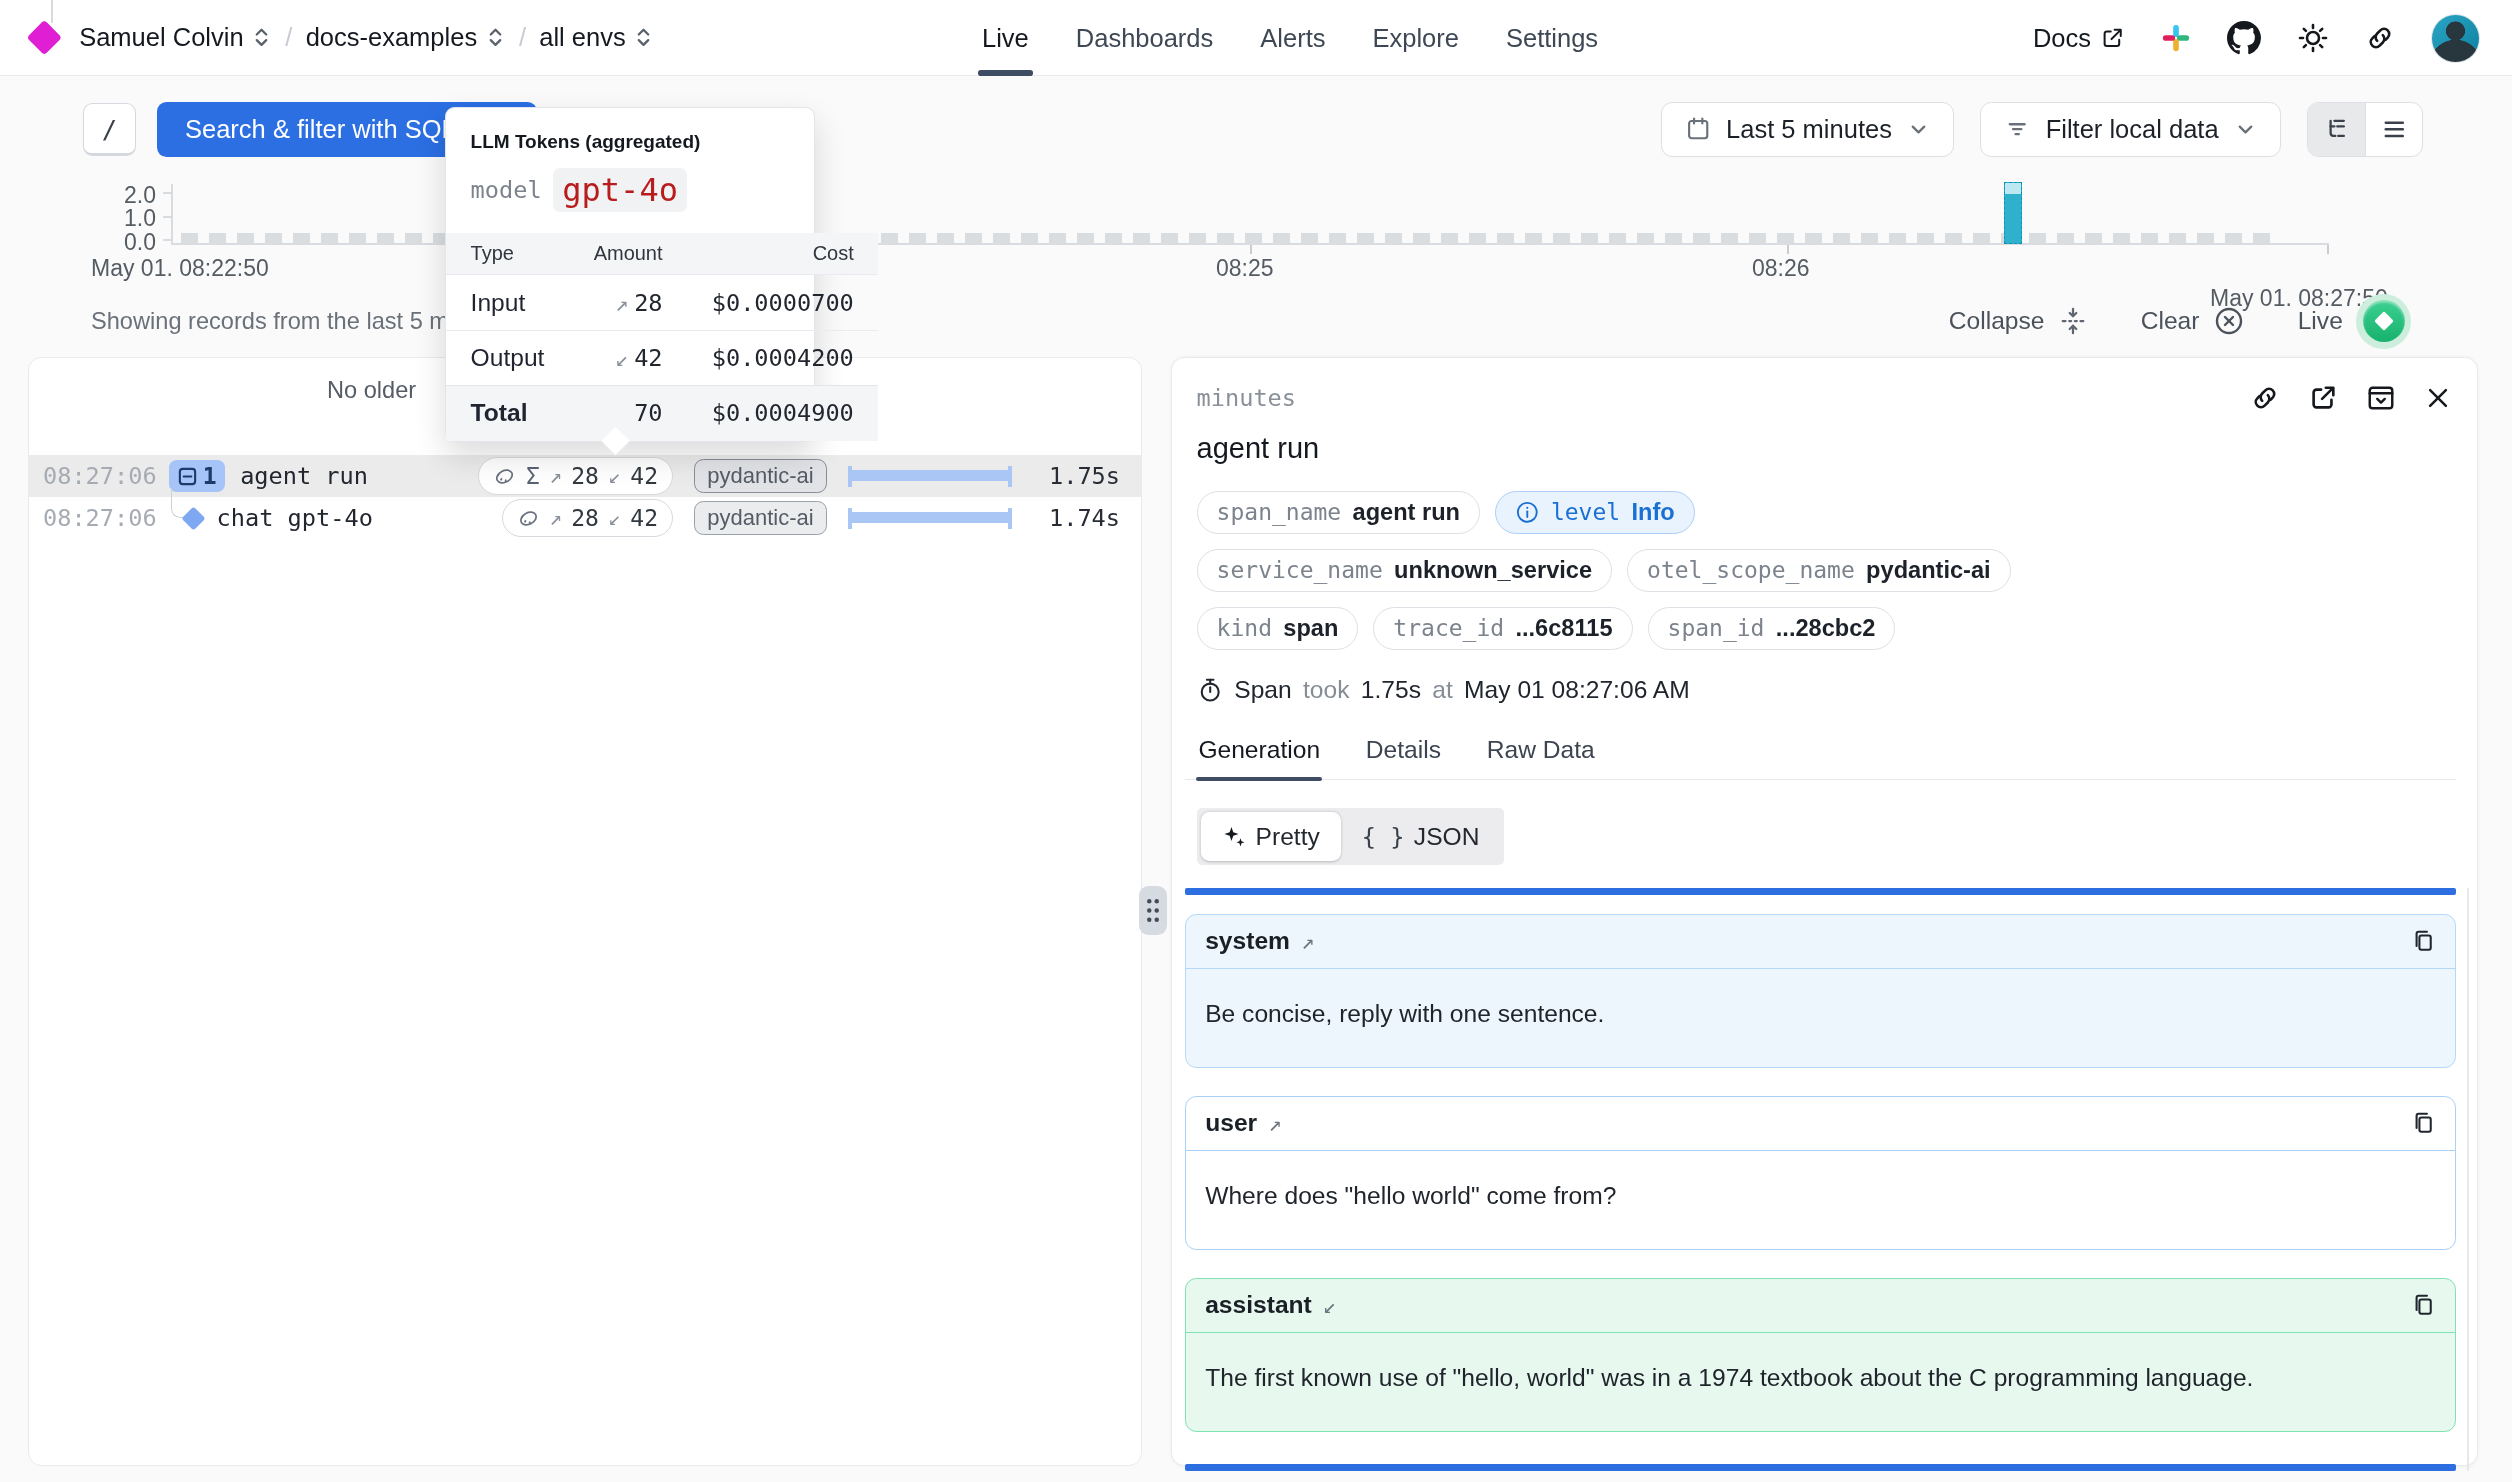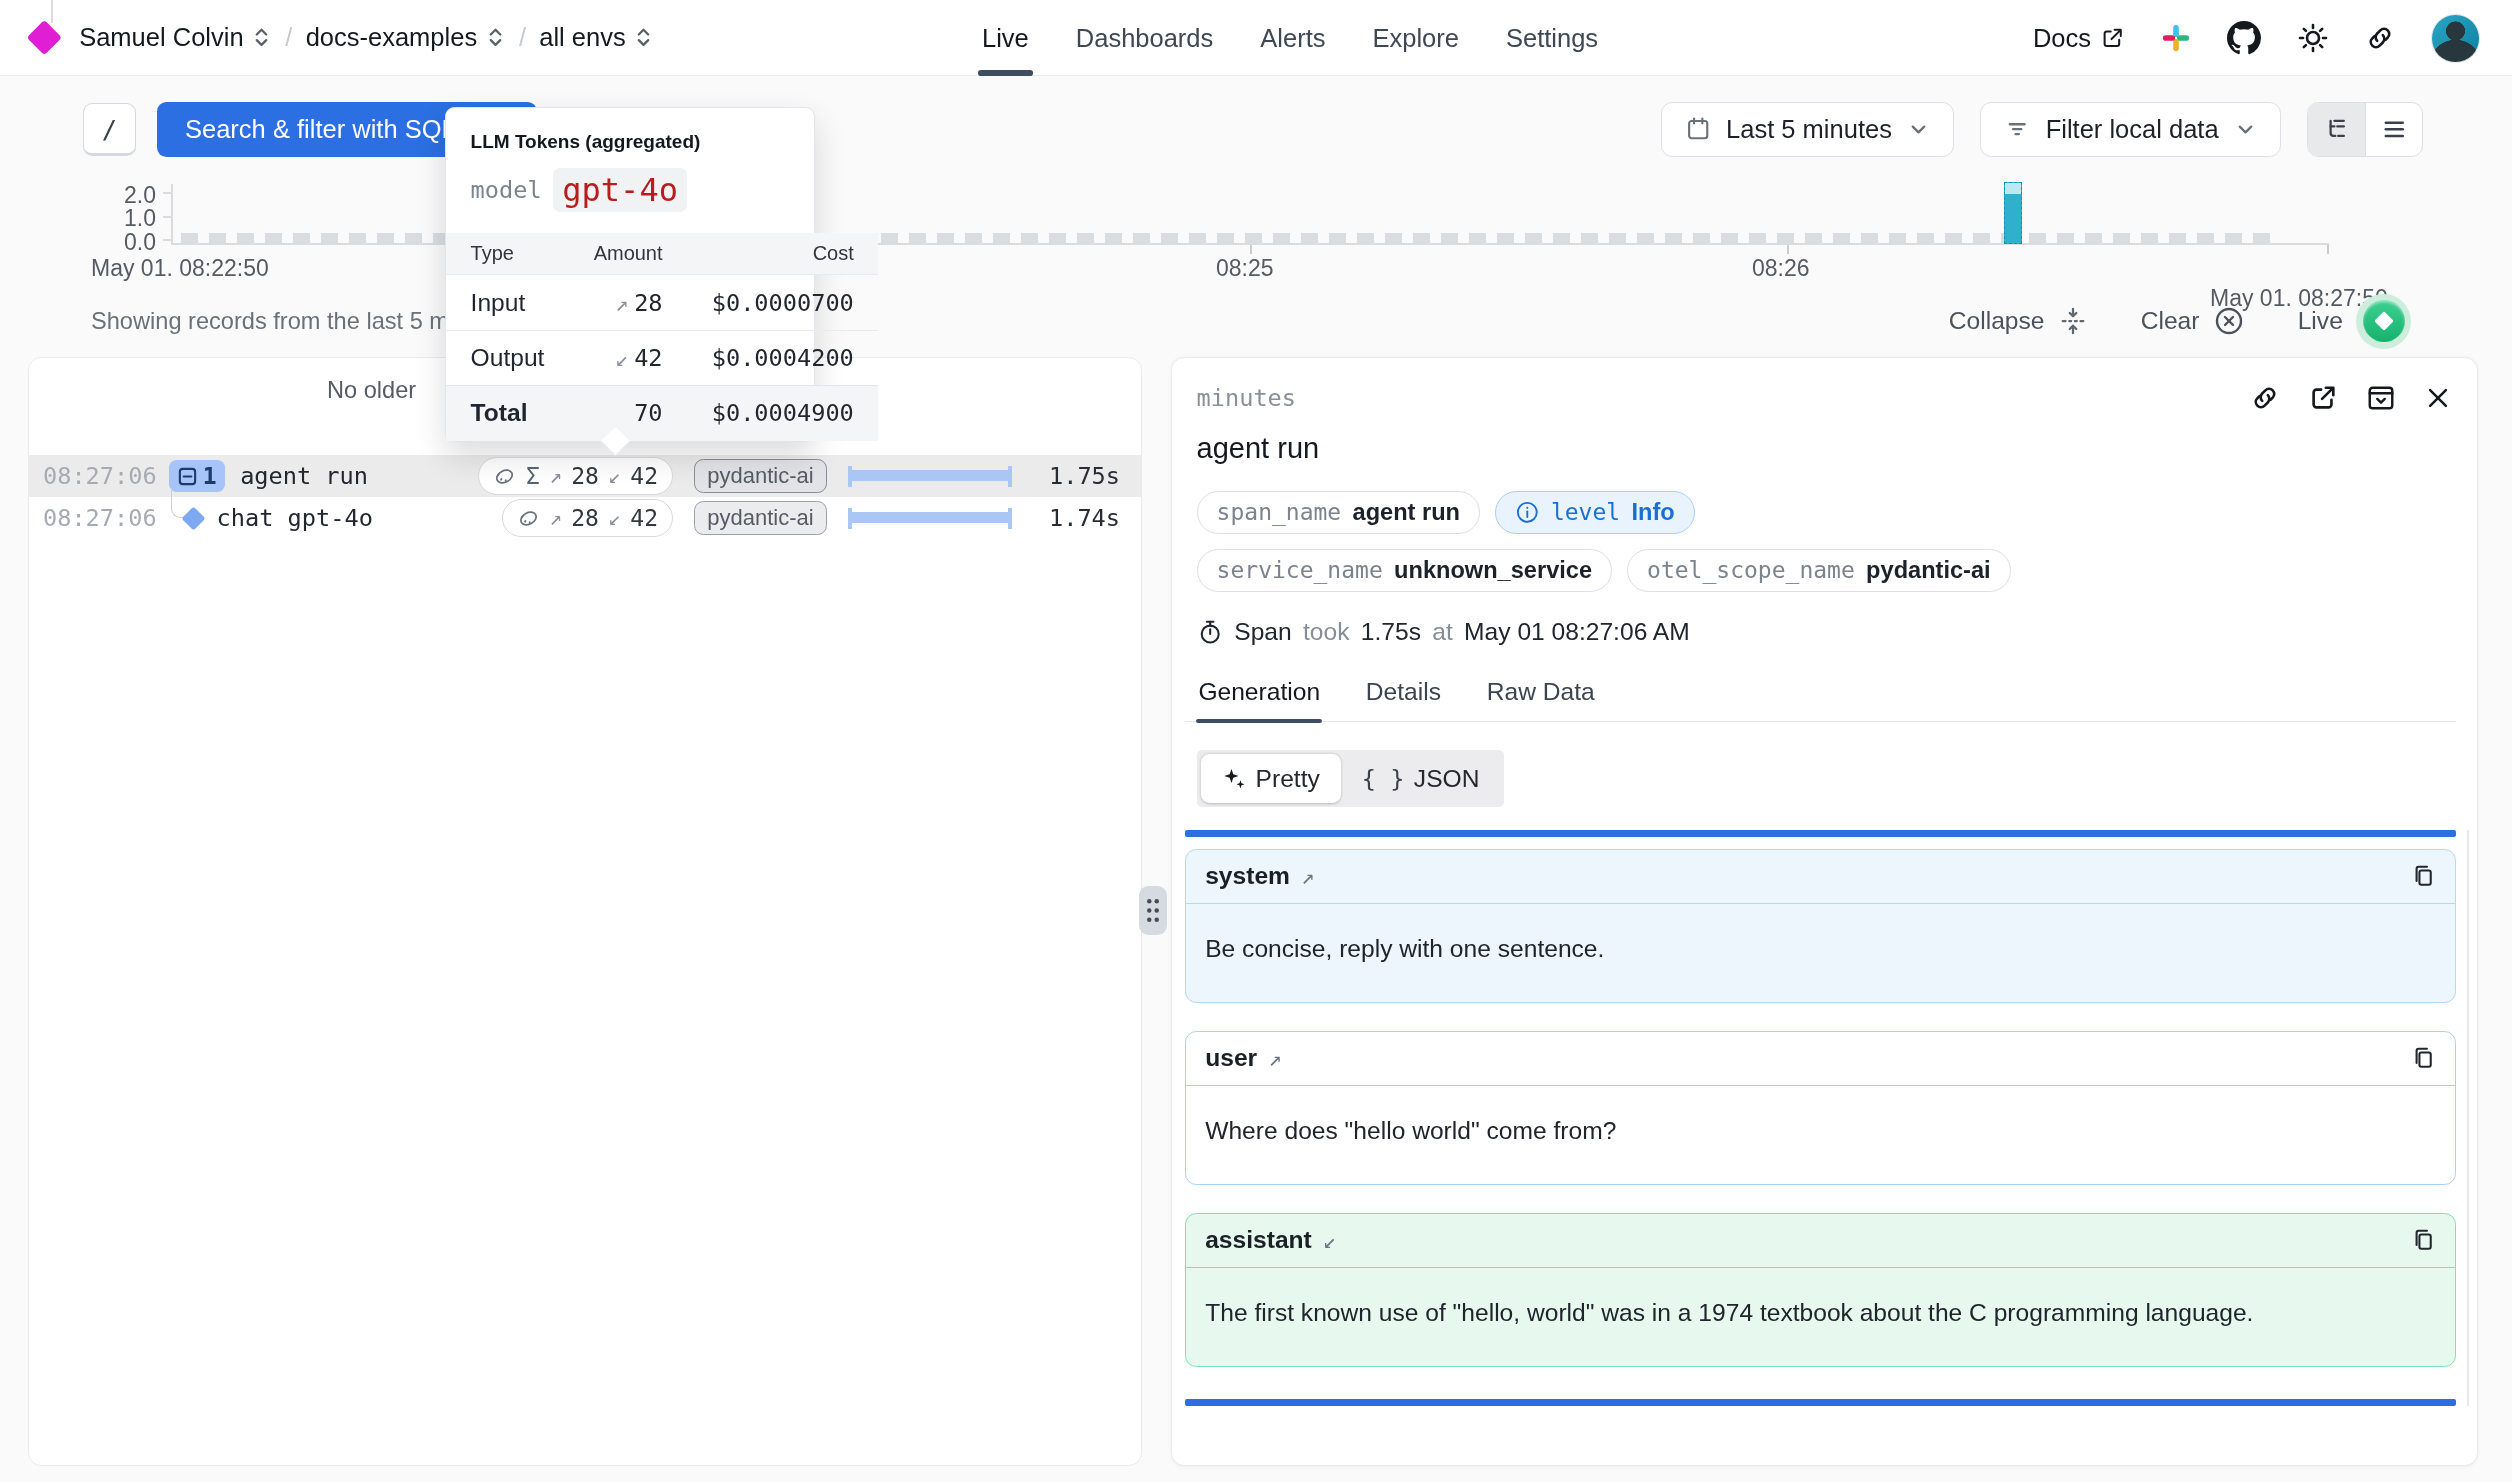--- a/index.html
+++ b/index.html
@@ -151,21 +151,21 @@
   .segmented { margin:28px 24.6px 0; display:inline-flex; background:#ececee; border-radius:5px; padding:4px; }
   .seg-opt { height:49px; display:flex; align-items:center; gap:9.4px; padding:0 21px; border-radius:8.5px;
              font-size:24.6px; color:#23272e; cursor:pointer; }
   .seg-opt.active { background:#fff; box-shadow:0 0.9px 2.8px rgba(0,0,0,.22); }
   .seg-braces { font-family:"DejaVu Sans Mono",monospace; font-size:23.6px; color:#3a414b; }
 
   .msgs { position:relative; margin:23px 21px 0 13.2px; }
   .scrollbar-track { position:absolute; right:-13.2px; top:0; bottom:0; width:1.9px; background:#e6e8ec; }
   .scroll-edge { height:6.6px; background:#2d6ee0; border-radius:1.9px; }
   .msg { border-radius:11.3px; margin-top:28px; overflow:hidden; border:1.9px solid; }
-  .msg.first { margin-top:12px; }
+  .msg.first { margin-top:19px; }
   .msg-head { display:flex; align-items:center; padding:12.3px 19px; }
   .msg-role { font-size:24.6px; font-weight:700; color:#1b2027; }
   .msg-dir { margin-left:11.3px; font-size:22px; color:#6c7680; font-family:"DejaVu Sans Mono",monospace; }
   .copy-btn { margin-left:auto; color:#21262e; cursor:pointer; }
   .msg-body { padding:26.4px 19px 34px; font-size:24.6px; color:#20252c; max-width:1096px; line-height:1.55; }
   .msg.system { background:#edf5fd; border-color:#b5d8f8; }
   .msg.system .msg-head { border-bottom:1.9px solid #b5d8f8; }
   .msg.user { background:#fff; border-color:#a9d1f8; }
   .msg.user .msg-head { border-bottom:1.9px solid #a9d1f8; }
   .msg.assistant { background:#e7f8ef; border-color:#7fe2b2; }
@@ -545,20 +545,34 @@
       <div class="pill-row">
         <div class="pill">
           <span class="k mono">service_name</span>
           <span class="v">unknown_service</span>
         </div>
         <div class="pill">
           <span class="k mono">otel_scope_name</span>
           <span class="v">pydantic-ai</span>
         </div>
       </div>
+      <div class="pill-row">
+        <div class="pill">
+          <span class="k mono">kind</span>
+          <span class="v">span</span>
+        </div>
+        <div class="pill">
+          <span class="k mono">trace_id</span>
+          <span class="v">...6c8115</span>
+        </div>
+        <div class="pill">
+          <span class="k mono">span_id</span>
+          <span class="v">...28cbc2</span>
+        </div>
+      </div>
     </div>
 
     <div class="took-line">
       <svg width="26.4" height="26.4" viewBox="0 0 28 28" fill="none" stroke="#21262e" stroke-width="2.2" stroke-linecap="round">
           <circle cx="14" cy="16" r="9"></circle>
           <line x1="14" y1="16" x2="14" y2="11"></line>
           <line x1="10.5" y1="3" x2="17.5" y2="3"></line>
           <line x1="14" y1="3" x2="14" y2="7"></line>
         </svg>
       <span class="dark">Span</span>

